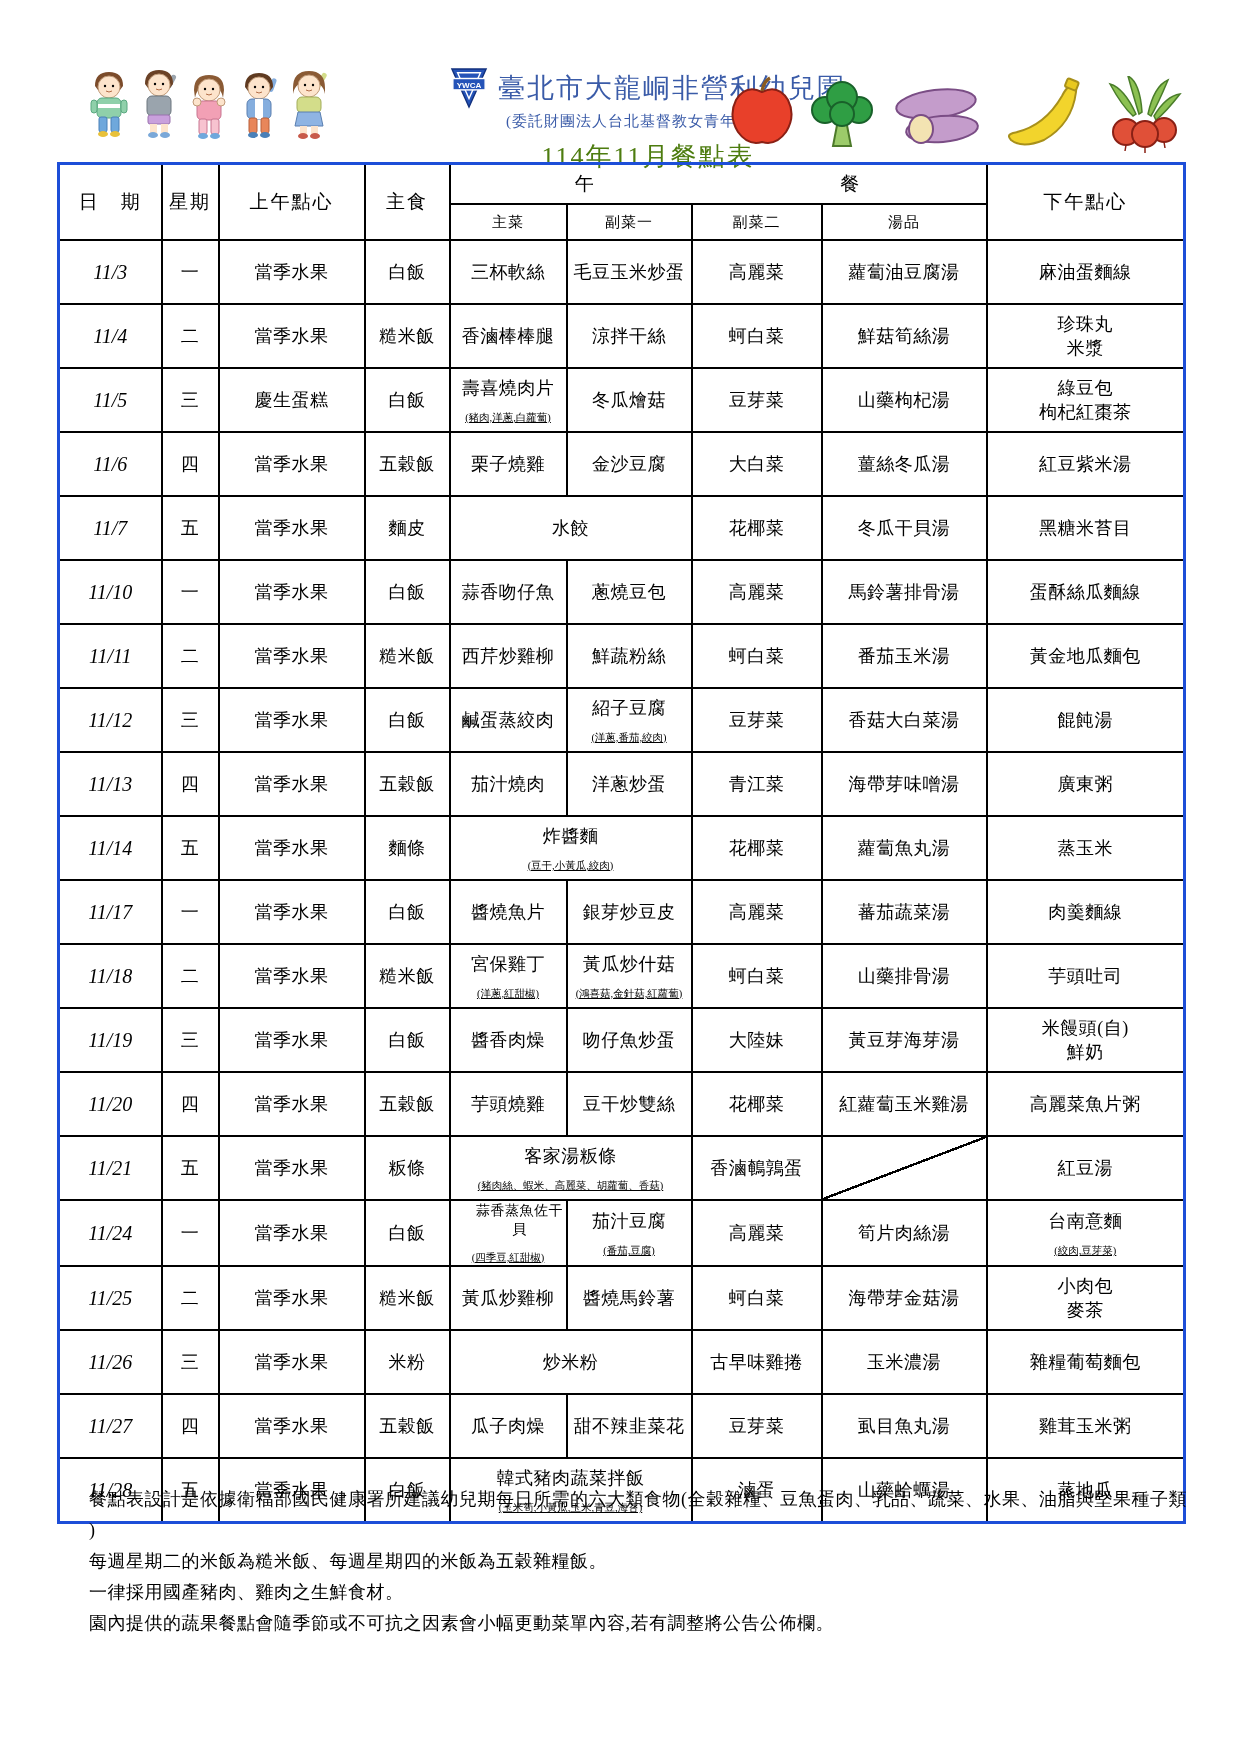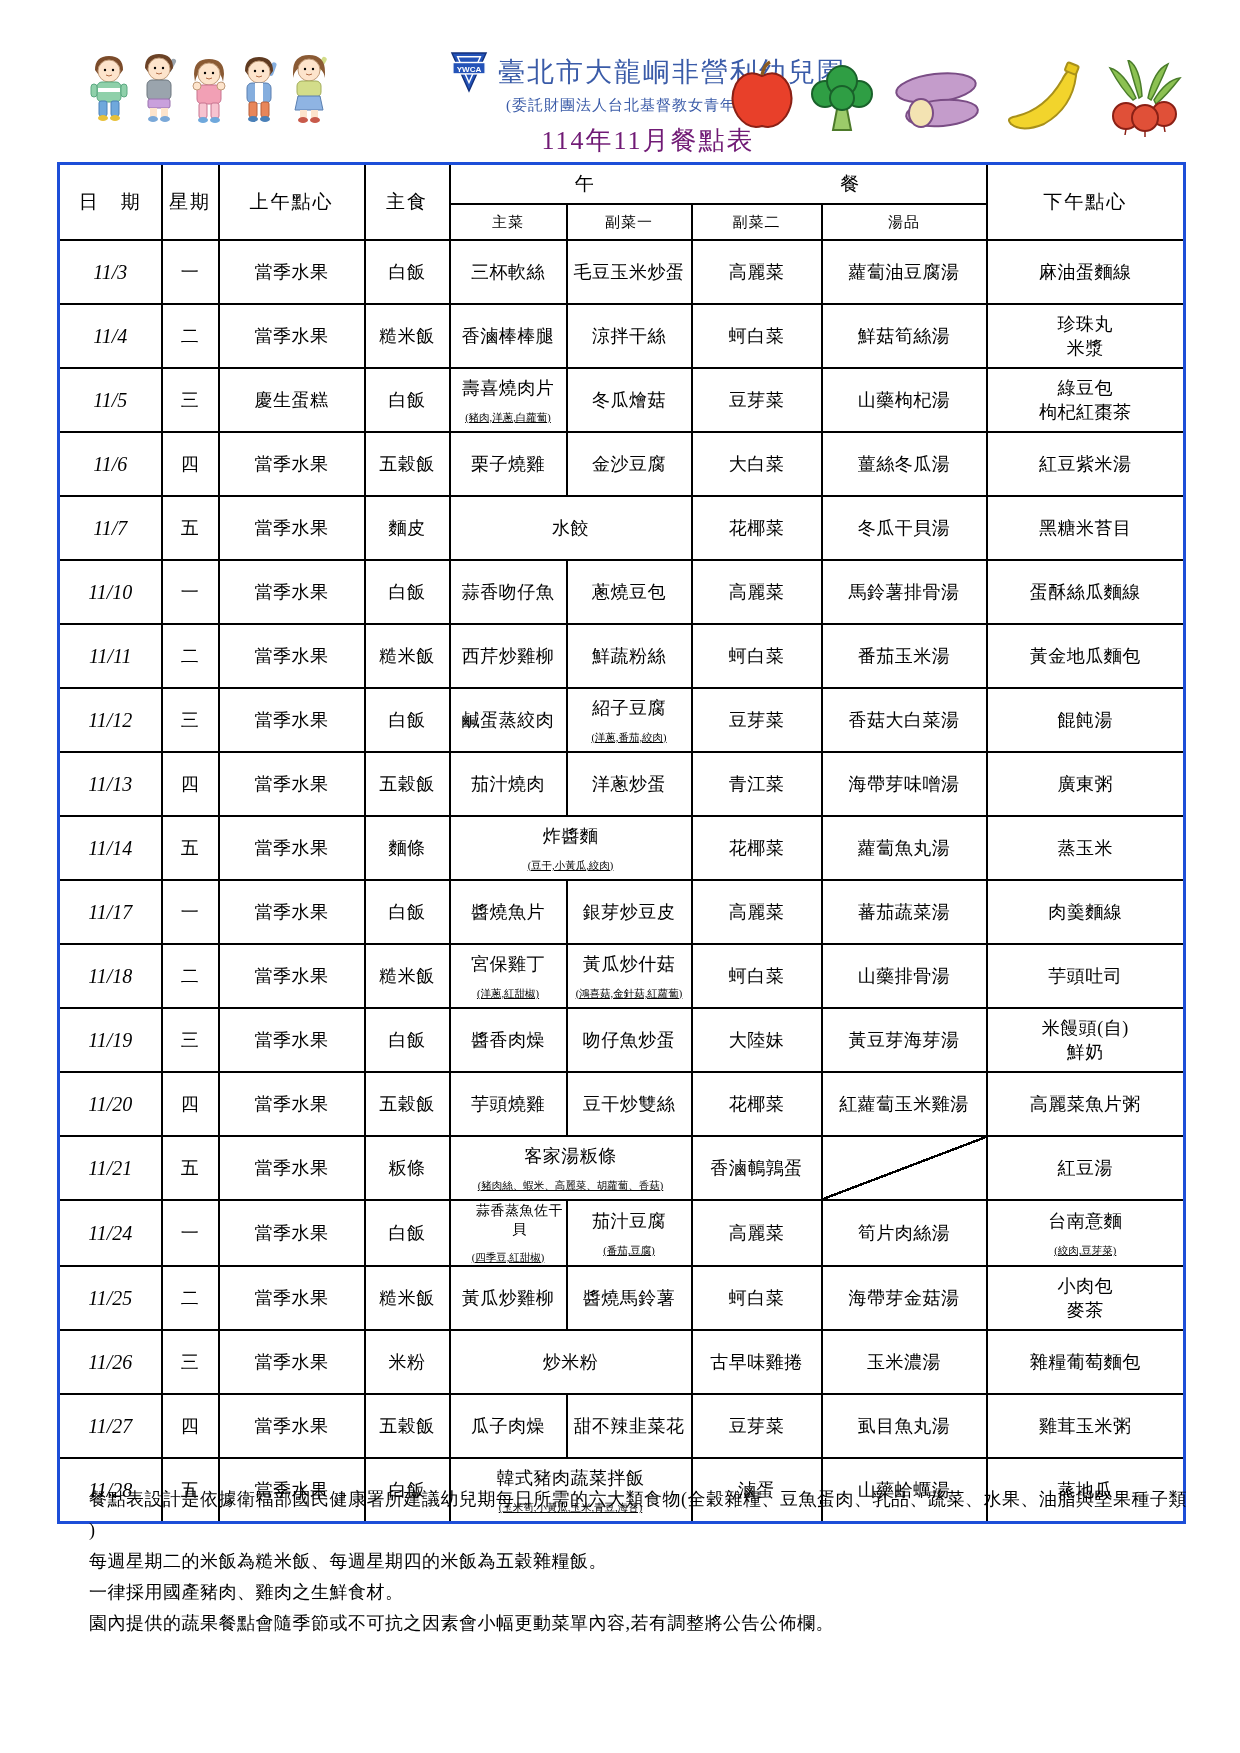--- a/index.html
+++ b/index.html
@@ -1,28 +1,28 @@
 <!DOCTYPE html>
 <html><head>
 <meta charset="utf-8">
 <style>
   html,body { margin:0; padding:0; background:#ffffff; }
   .page {
     position:relative; width:1240px; height:1753px; background:#fff;
     font-family:"Liberation Serif","DejaVu Serif",serif; color:#000; overflow:hidden;
   }
   
-  .header { position:absolute; top:44px; left:0; width:100%; height:105px; }
+  .header { position:absolute; top:60px; left:0; width:100%; height:105px; }
   .kids { position:absolute; left:85px; top:8px; }
   .fruits { position:absolute; right:48px; top:16px; }
   .title-block { position:absolute; left:368px; top:6px; width:560px; text-align:center; }
   .org-line { display:flex; align-items:center; justify-content:center; gap:10px; }
   .org-name { font-size:27px; letter-spacing:2px; color:#3a5ba8; }
   .org-sub { font-size:15px; letter-spacing:1px; color:#3a5ba8; margin-top:2px; }
-  .doc-title { font-size:26px; letter-spacing:2px; color:#701a75; margin-top:8px; }
+  .doc-title { font-size:26px; letter-spacing:2px; color:#4d7c0f; margin-top:8px; }
   
   table.menu {
     position:absolute; top:162px; left:57px; width:1126px;
     border-collapse:collapse; table-layout:fixed; border:3px solid #1d4ed8;
   }
   table.menu th, table.menu td {
     border:2px solid #000; text-align:center; vertical-align:middle; padding:1px 2px;
     overflow:hidden;
   }
   table.menu th { font-weight:normal; }

